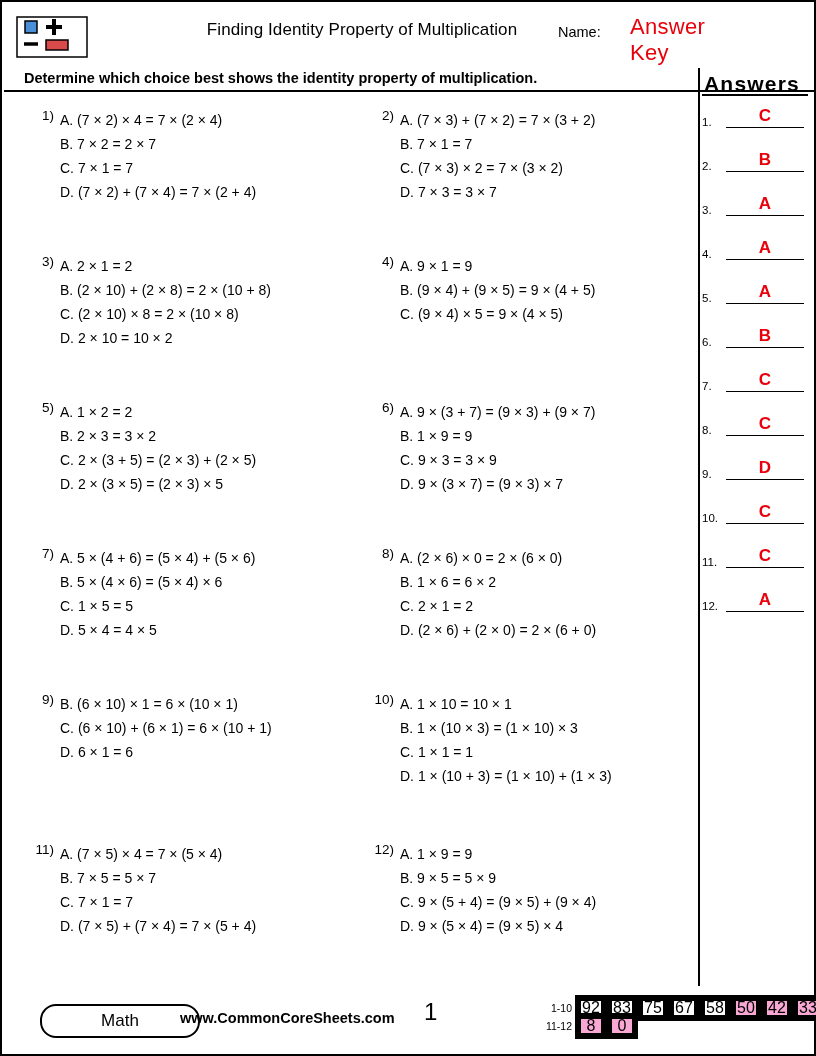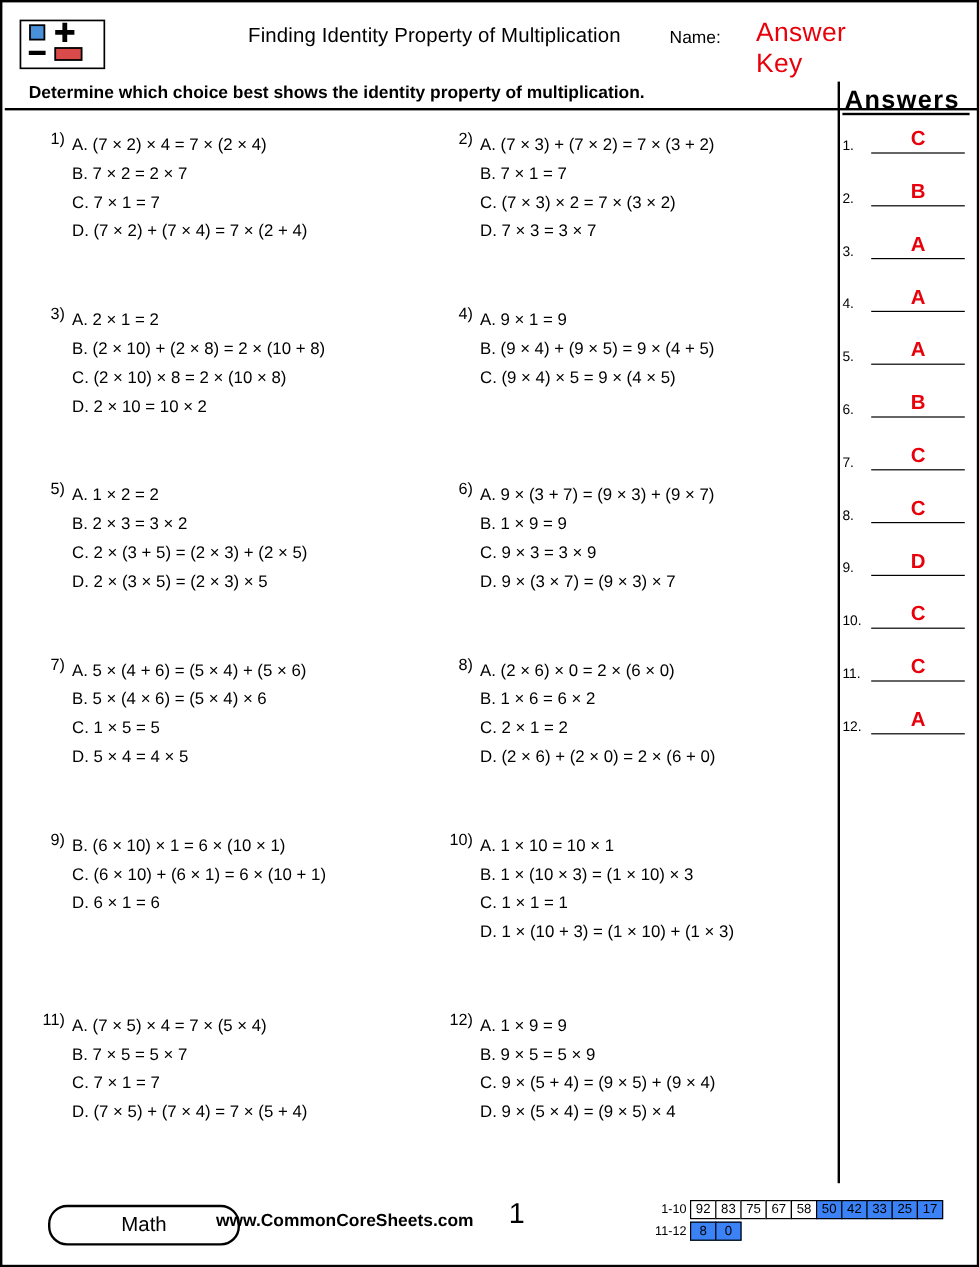--- a/index.html
+++ b/index.html
@@ -219,28 +219,28 @@
   .score-row + .score-row { margin-top: 2px; }
   .score-label {
     width: 36px;
     text-align: right;
     padding-right: 4px;
     line-height: 16px;
     font-size: 10.5px;
   }
   .score-cell {
     width: 20px;
-    border: 1px solid #000000;
+    border: 6px solid #000000;
     margin-left: -1px;
     text-align: center;
     line-height: 14px;
-    font-size: 11px;
+    font-size: 16px;
     background: #fff;
   }
-  .score-cell.blue { background: #3b82f6; }
+  .score-cell.blue { background: #f9a8d4; }
 </style>
 </head>
 <body>
 
 <div class="page">
 
   <div class="header">
     <div class="logo">
       <svg width="72" height="42" viewBox="0 0 72 42" xmlns="http://www.w3.org/2000/svg">
         <rect x="1" y="1" width="70" height="40" fill="#ffffff" stroke="#000" stroke-width="1.5"></rect>

